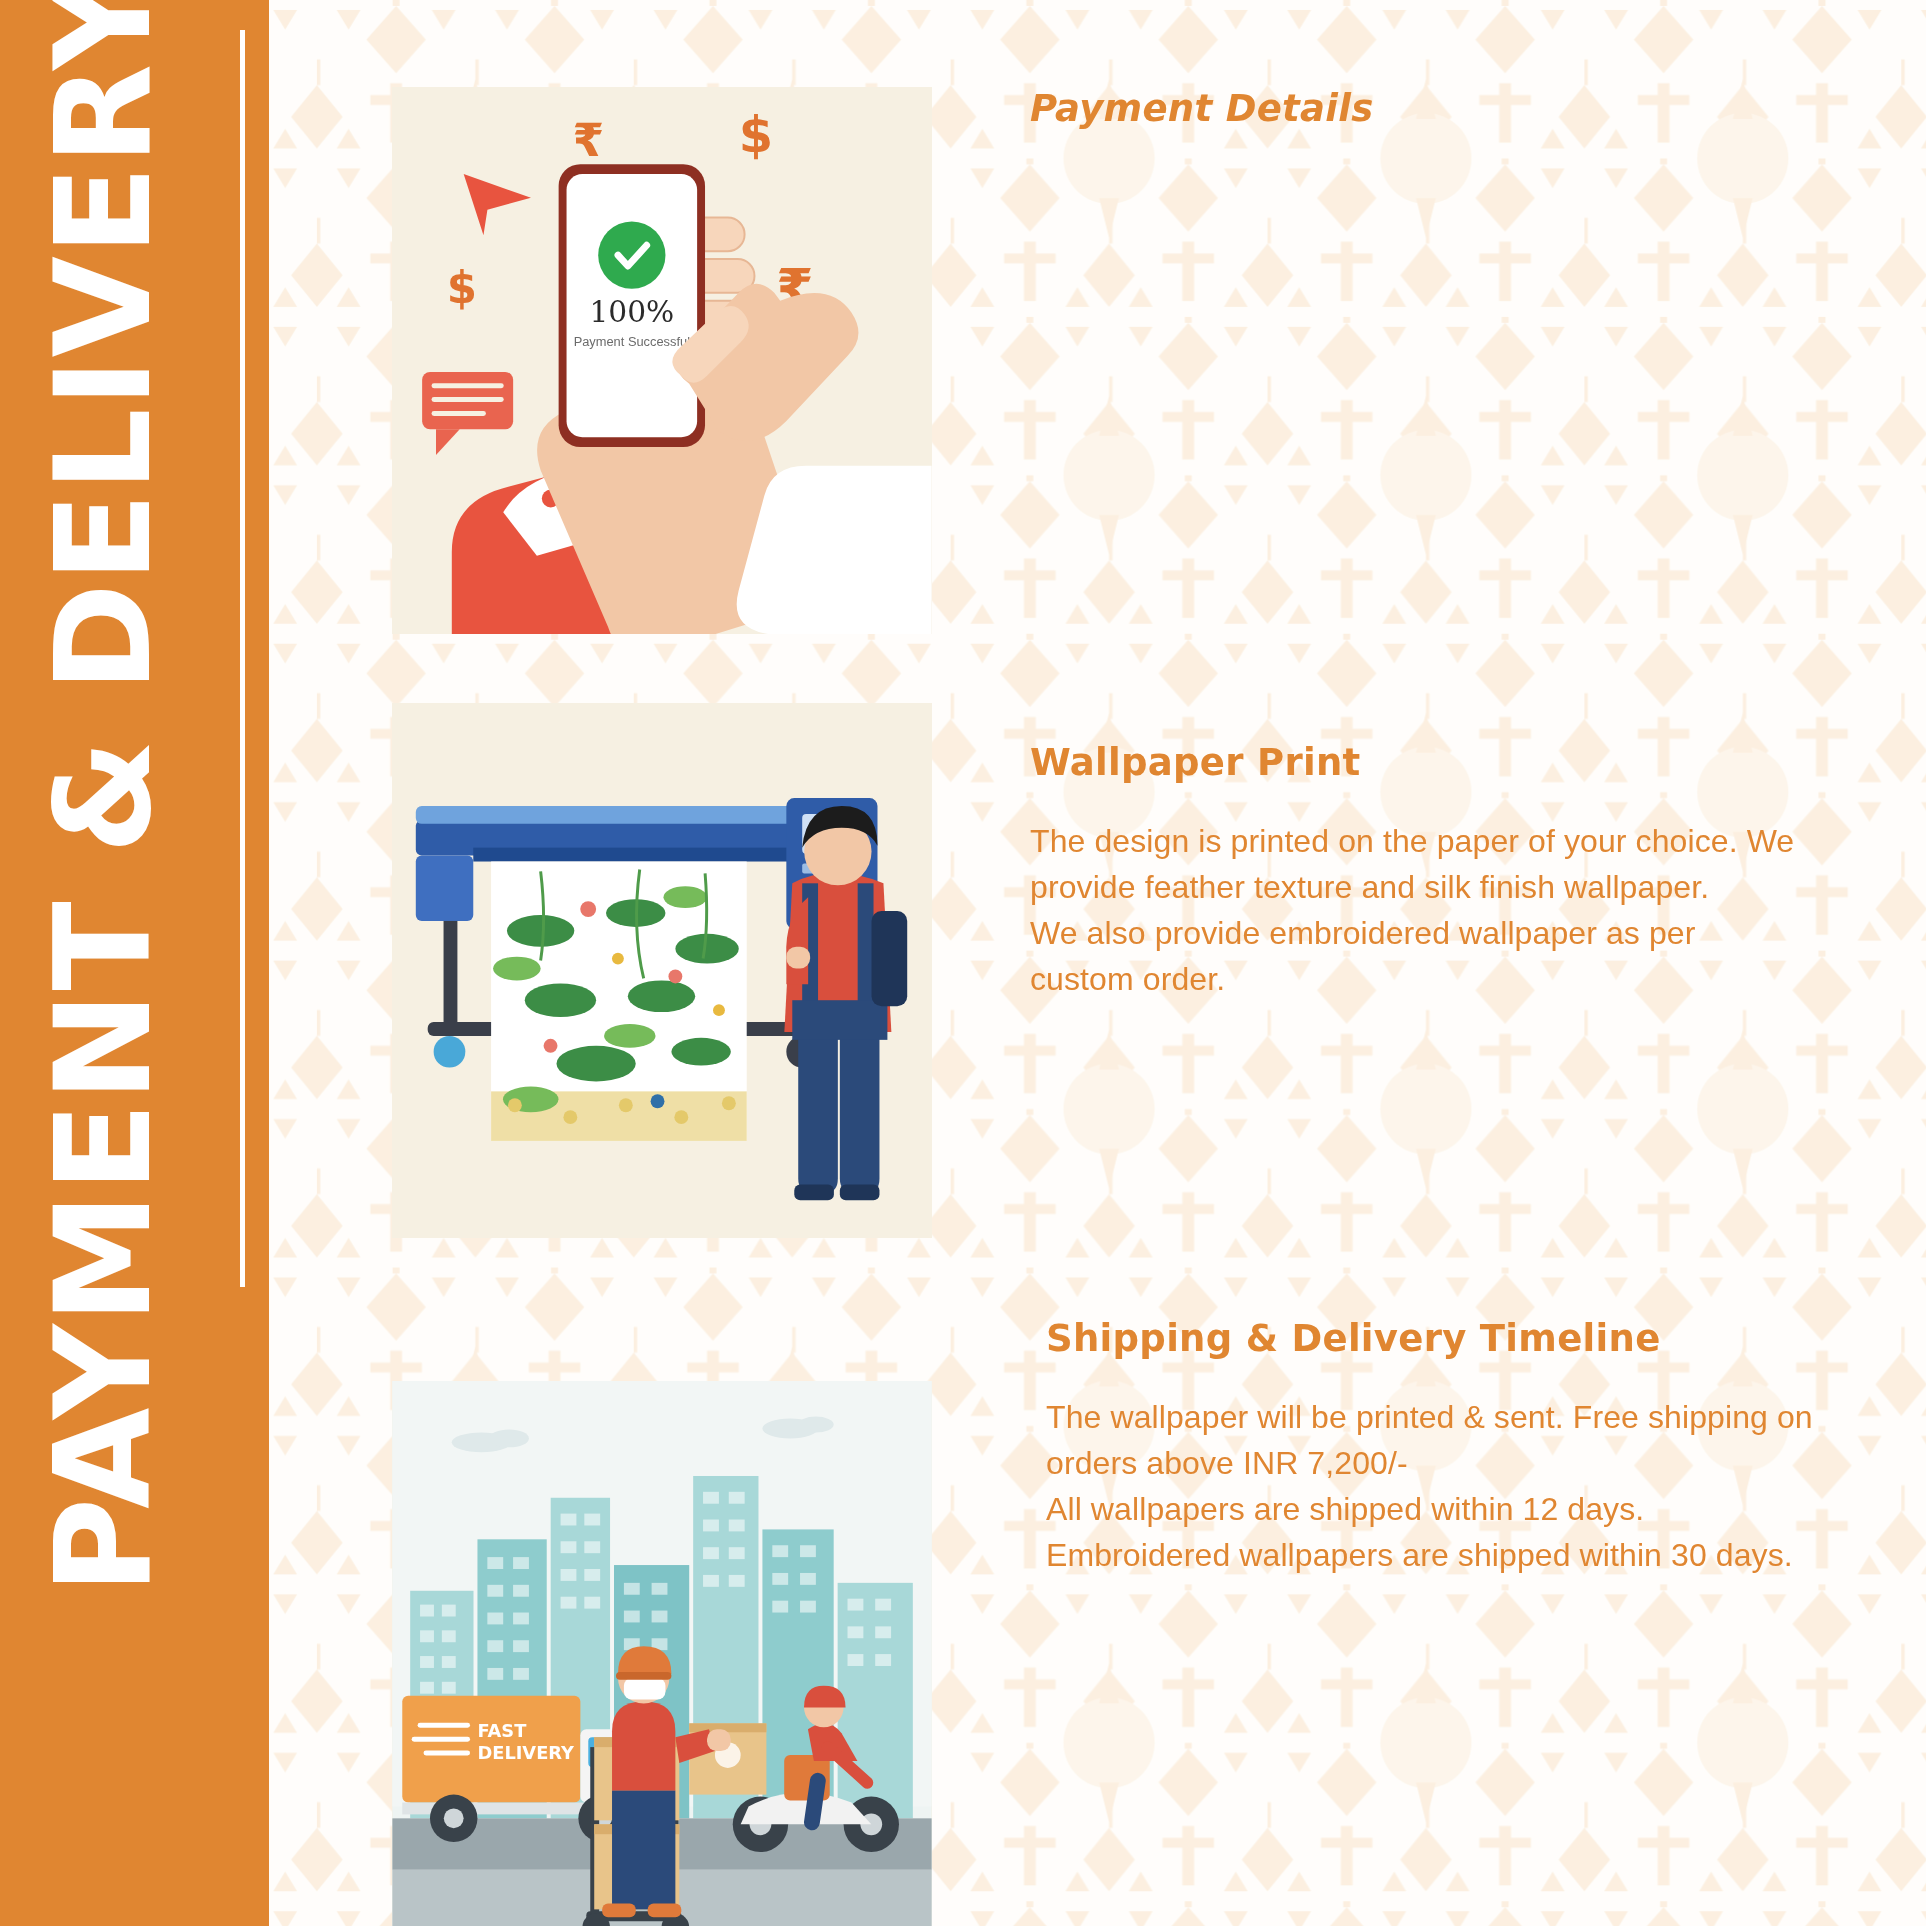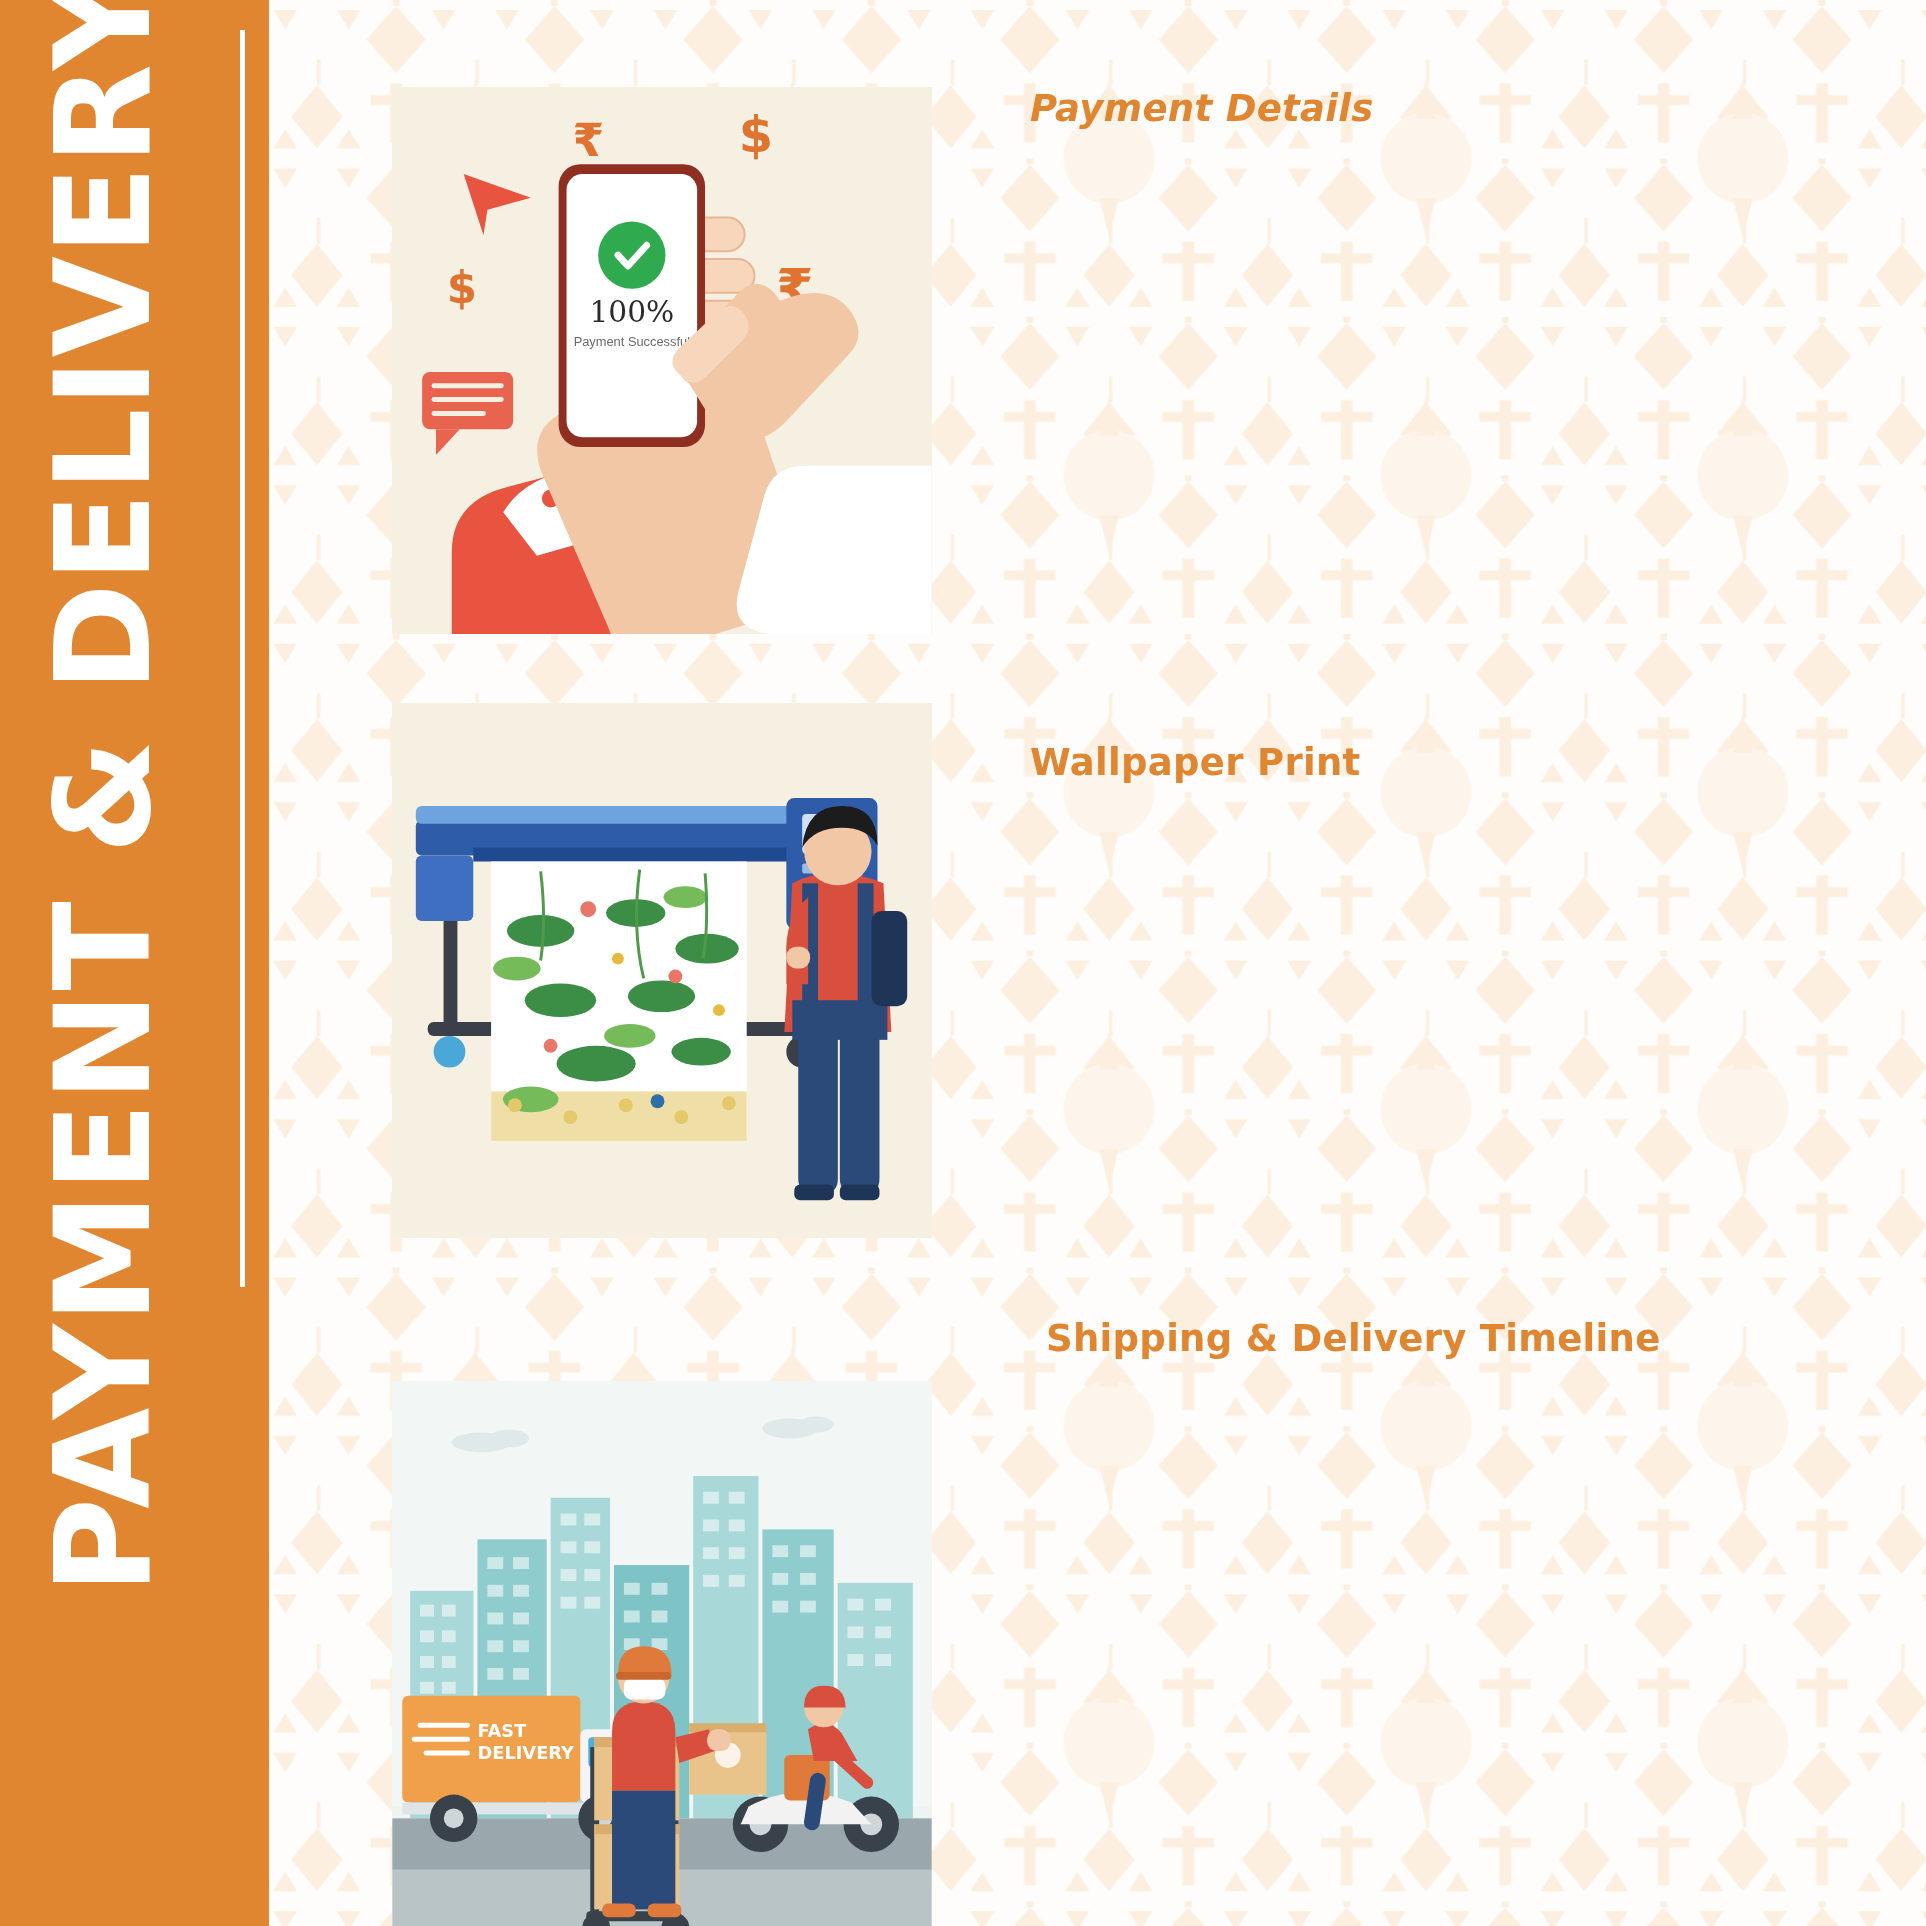--- a/index.html
+++ b/index.html
@@ -303,20 +303,22 @@
         <rect x="398" y="246" width="24" height="22" rx="10" fill="#f2c7a6"></rect>
 
         <circle cx="450" cy="150" r="34" fill="#f2c7a6"></circle>
         <path d="M414 146 q4 -42 40 -42 q36 0 36 40 q-10 -18 -36 -18 q-28 0 -40 20 z" fill="#1c1c1c"></path>
       </g>
     </svg>
   </div>
 
   <div class="textblock" id="text-2">
     <h2 class="heading">Wallpaper Print</h2>
+    <p class="body-text">The design is printed on the paper of your choice. We provide feather texture and silk finish wallpaper.
+We also provide embroidered wallpaper as per custom order.</p>
   </div>
 
   <div class="illus" id="illus-3">
     <svg width="540" height="564" viewBox="0 0 545 570" xmlns="http://www.w3.org/2000/svg">
       <rect width="545" height="570" fill="#eef4f3"></rect>
 
       <rect x="0" y="0" width="545" height="430" fill="#f2f6f5"></rect>
 
       <g fill="#dfe9ea">
         <ellipse cx="90" cy="62" rx="30" ry="10"></ellipse>
@@ -454,16 +456,19 @@
         <circle cx="254" cy="300" r="26" fill="#f2c7a6"></circle>
         <rect x="234" y="300" width="42" height="22" rx="8" fill="#ffffff"></rect>
         <path d="M228 296 q0 -28 26 -28 q28 0 28 28 z" fill="#e07a3a"></path>
         <rect x="226" y="294" width="56" height="8" rx="4" fill="#c9672c"></rect>
       </g>
     </svg>
   </div>
 
   <div class="textblock" id="text-3">
     <h2 class="heading">Shipping &amp; Delivery Timeline</h2>
+    <p class="body-text">The wallpaper will be printed &amp; sent. Free shipping on orders above INR 7,200/-
+All wallpapers are shipped within 12 days.
+Embroidered wallpapers are shipped within 30 days.</p>
   </div>
 
 </div>
 
 
 </body></html>

